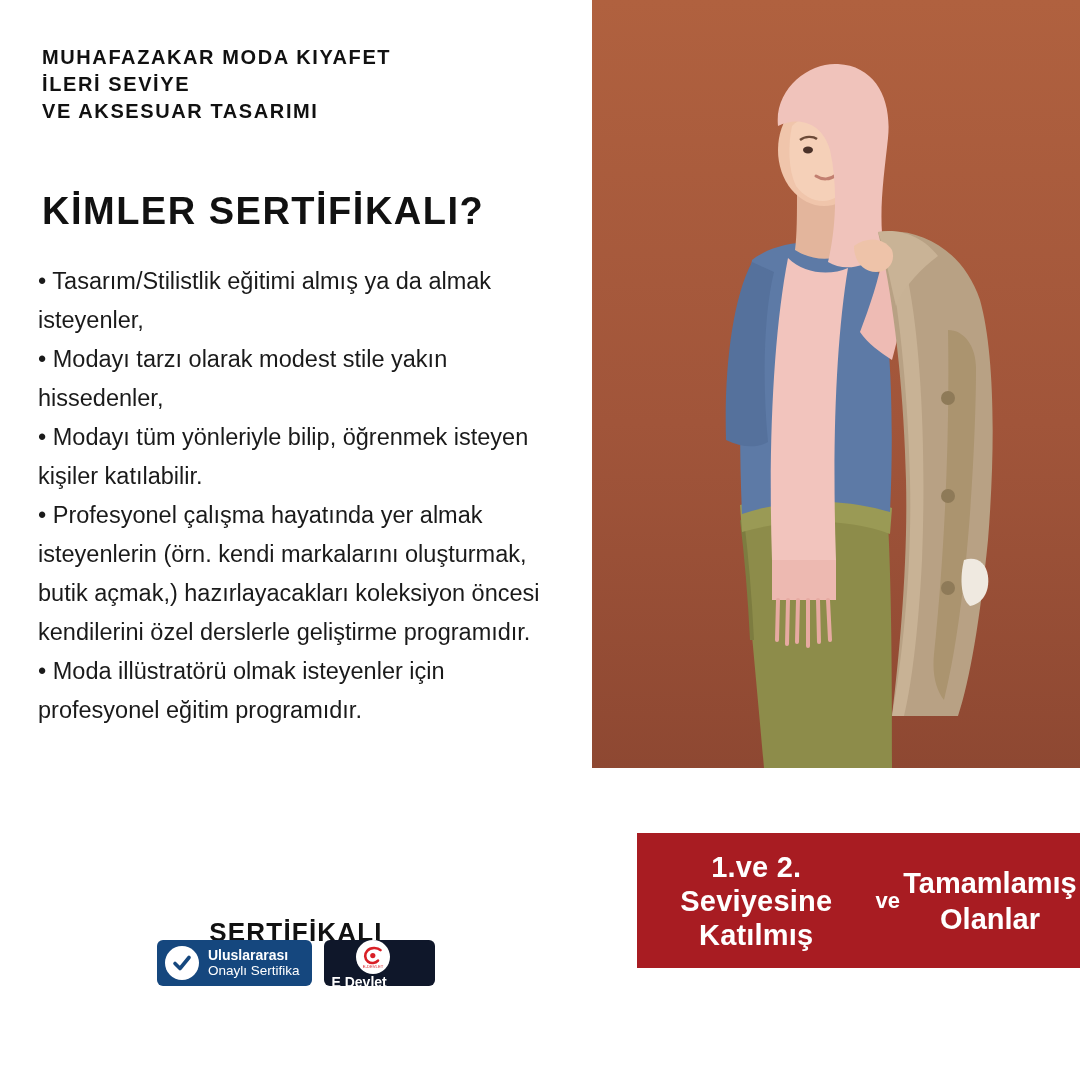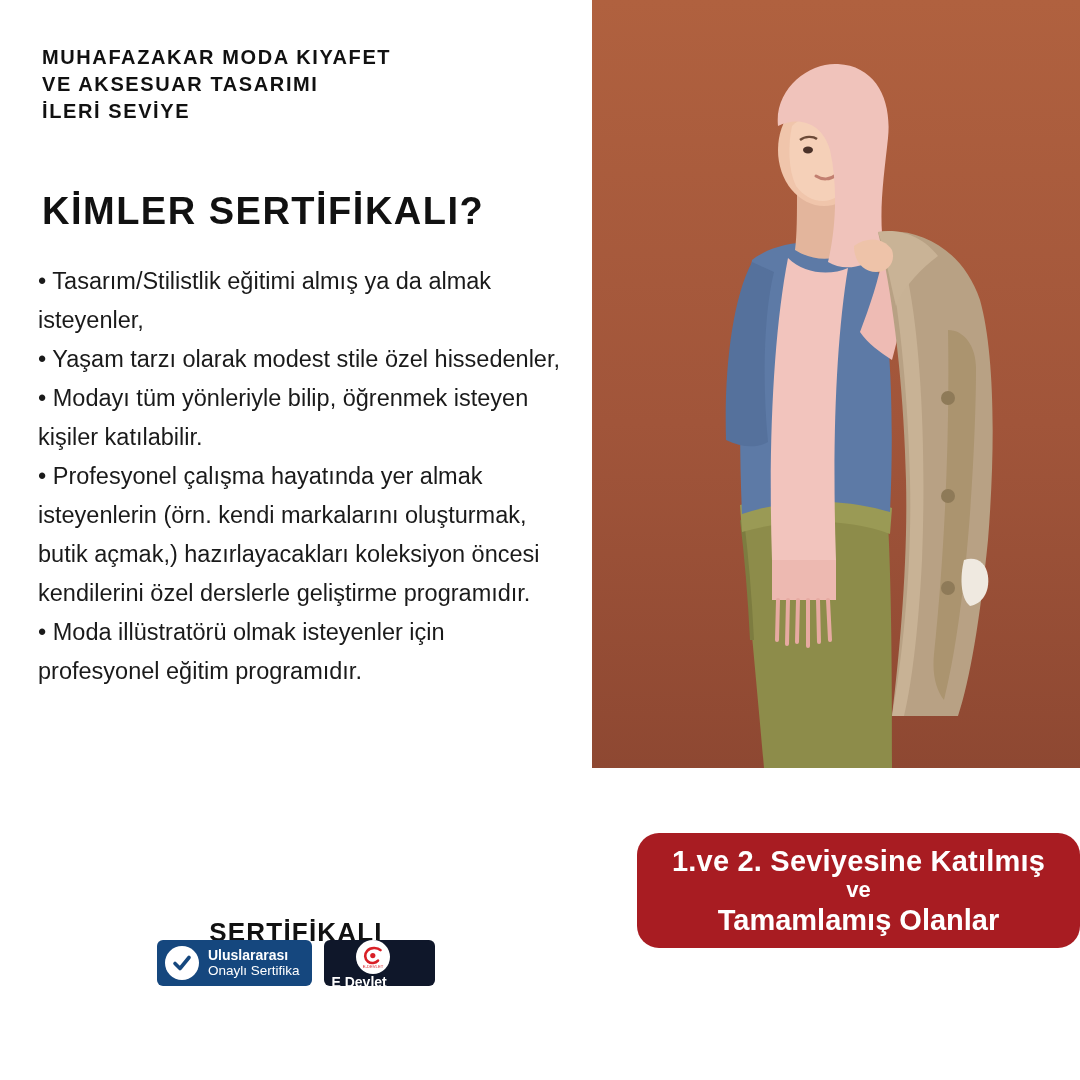--- a/index.html
+++ b/index.html
@@ -142,29 +142,28 @@
   }
 
   
   #photo-figure { position: absolute; inset: 0; }
 
   #banner {
     position: absolute;
     left: 637px;
     top: 833px;
     width: 443px;
-    height: 115px;
+    height: 135px;
     background: #a81c22;
     color: #ffffff;
     display: flex;
-    flex-direction: column;
+    flex-direction: row;
     align-items: center;
     justify-content: center;
     text-align: center;
-    border-radius: 22px;
   }
   #banner .b1 {
     font-weight: bold;
     font-size: 29px;
     line-height: 34px;
     letter-spacing: 0.2px;
   }
   #banner .b2 {
     font-weight: bold;
     font-size: 22px;
@@ -176,29 +175,29 @@
     line-height: 36px;
   }
 </style>
 </head>
 <body>
 
 <div id="left-column">
 
   <div id="course-title">
     <span class="line">MUHAFAZAKAR MODA KIYAFET</span>
+    <span class="line">İLERİ SEVİYE</span>
     <span class="line">VE AKSESUAR TASARIMI</span>
-    <span class="line">İLERİ SEVİYE</span>
   </div>
 
   <div id="who-heading">KİMLER SERTİFİKALI?</div>
 
   <div id="bullet-list">
     <p class="bullet-item">• Tasarım/Stilistlik eğitimi almış ya da almak isteyenler,</p>
-    <p class="bullet-item">• Yaşam tarzı olarak modest stile özel hissedenler,</p>
+    <p class="bullet-item">• Modayı tarzı olarak modest stile yakın hissedenler,</p>
     <p class="bullet-item">• Modayı tüm yönleriyle bilip, öğrenmek isteyen kişiler katılabilir.</p>
     <p class="bullet-item">• Profesyonel çalışma hayatında yer almak isteyenlerin (örn. kendi markalarını oluşturmak, butik açmak,) hazırlayacakları koleksiyon öncesi kendilerini özel derslerle geliştirme programıdır.</p>
     <p class="bullet-item">• Moda illüstratörü olmak isteyenler için profesyonel eğitim programıdır.</p>
   </div>
 
   <div id="certified-label">SERTİFİKALI</div>
 
   <div id="badges-row">
 
     <div class="badge badge-blue">

